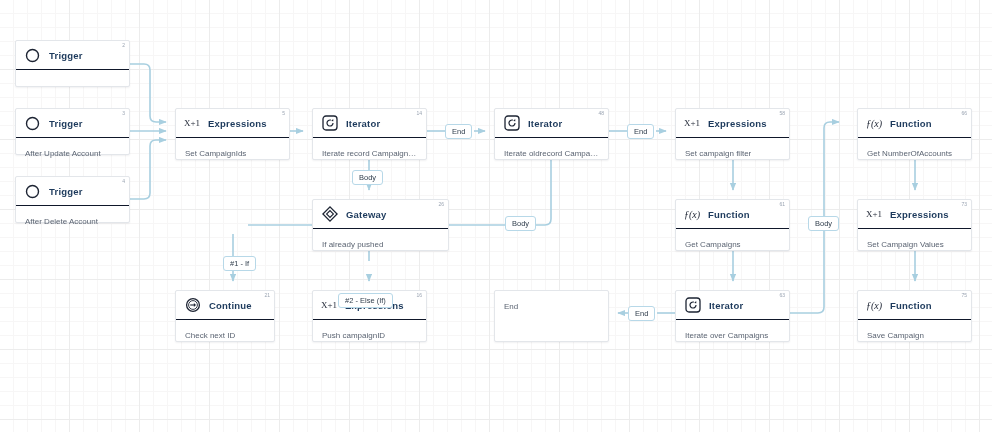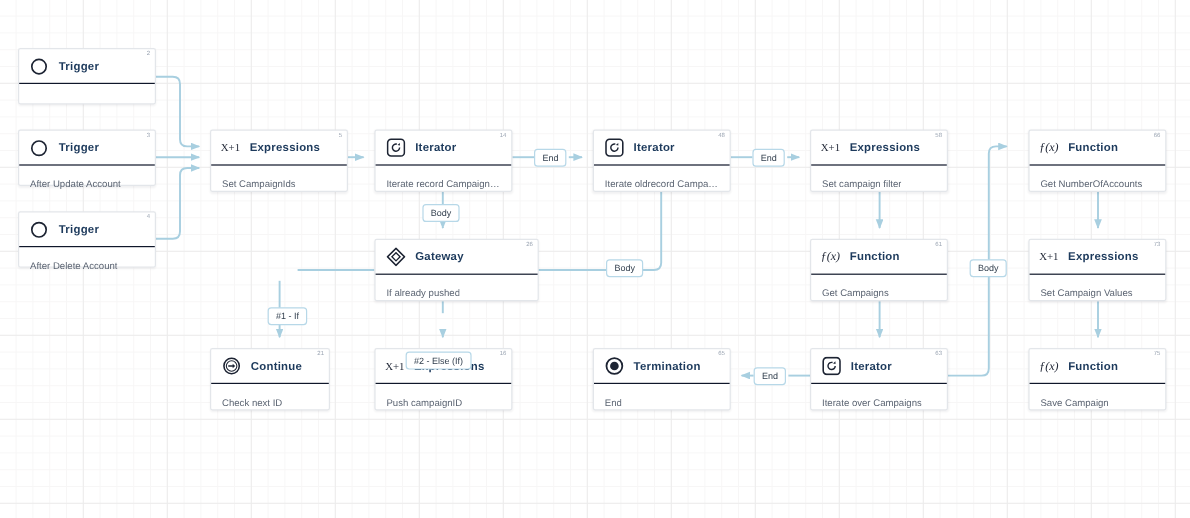--- a/index.html
+++ b/index.html
@@ -346,30 +346,20 @@
       <span class="txt-icon">X+1</span>
       <span class="node-title">Expressions</span>
       <span class="node-id">16</span>
     </div>
     <div class="node-body">
       <span class="node-sub">Push campaignID</span>
     </div>
   </div>
 
   <div class="node" style="left:494px;top:290px;width:115px;height:52px;">
-    <div class="node-head">
-      <span class="node-icon">
-        <svg width="16" height="16" viewBox="0 0 16 16">
-          <circle cx="8" cy="8" r="6.6" fill="none" stroke="#1d2433" stroke-width="1.5"></circle>
-          <circle cx="8" cy="8" r="3.6" fill="#1d2433"></circle>
-        </svg>
-      </span>
-      <span class="node-title">Termination</span>
-      <span class="node-id">65</span>
-    </div>
     <div class="node-body">
       <span class="node-sub">End</span>
     </div>
   </div>
 
   <div class="node" style="left:675px;top:290px;width:115px;height:52px;">
     <div class="node-head">
       <span class="node-icon">
         <svg width="16" height="16" viewBox="0 0 16 16">
           <rect x="1" y="1" width="14" height="14" rx="3" fill="none" stroke="#1d2433" stroke-width="1.3"></rect>

